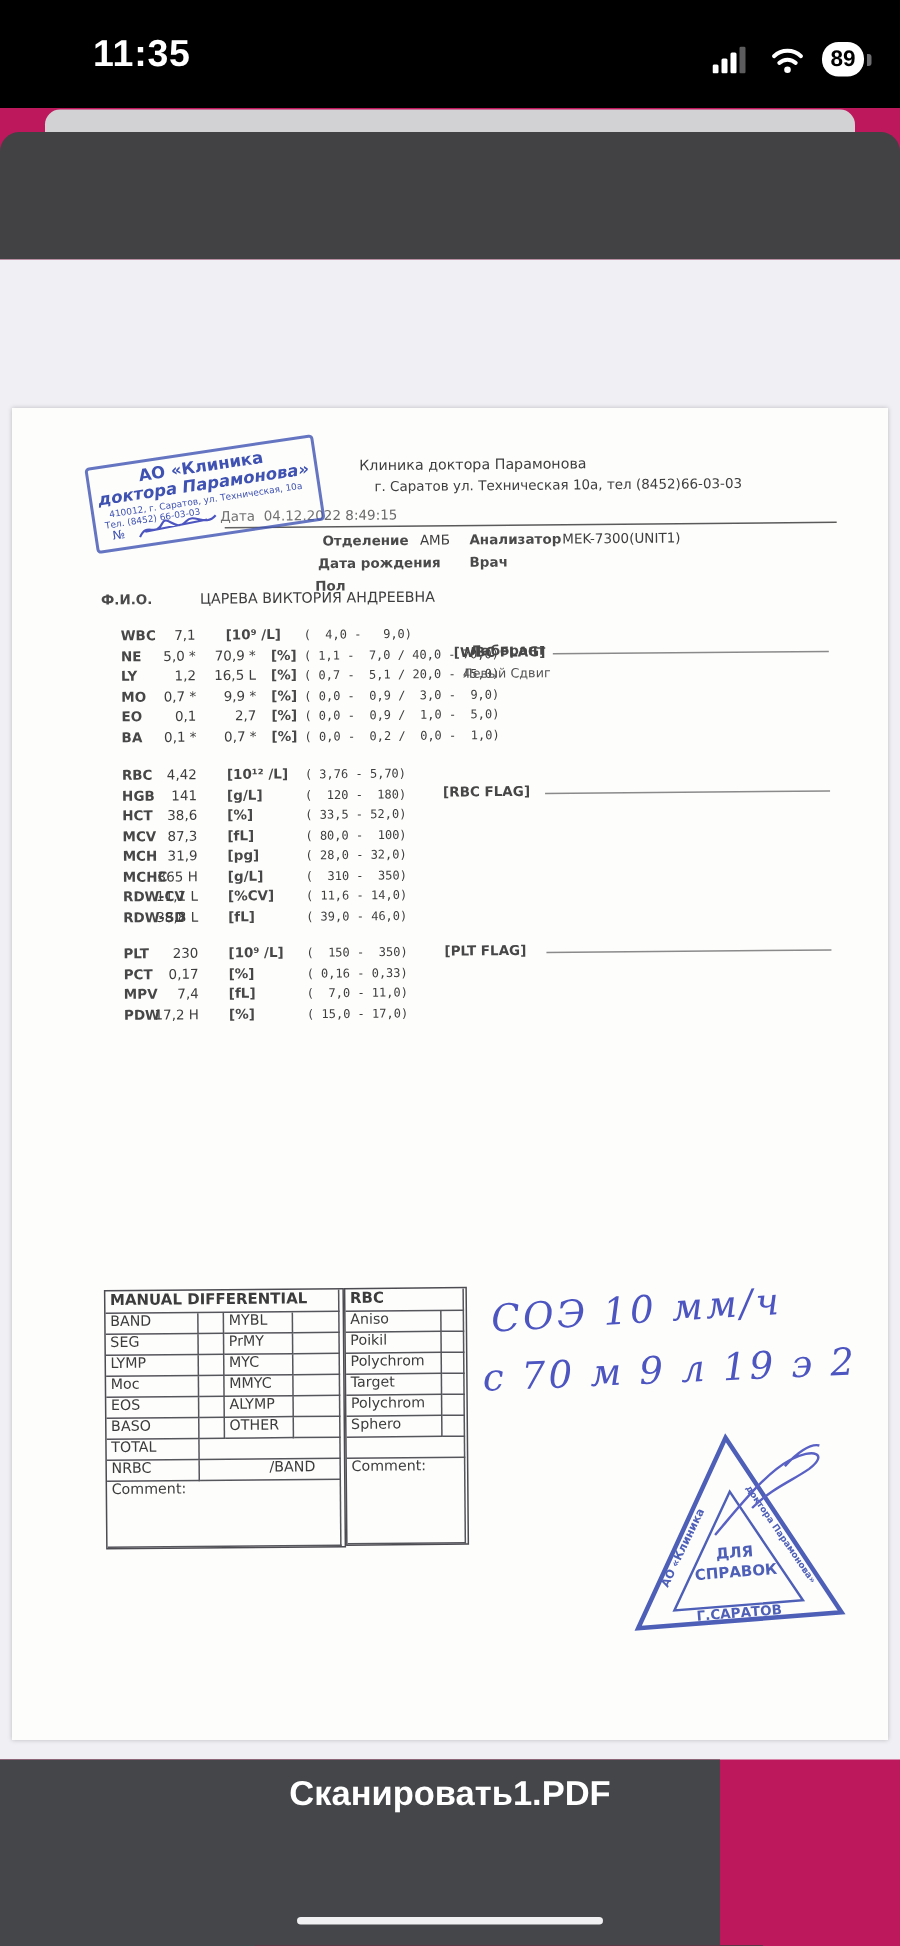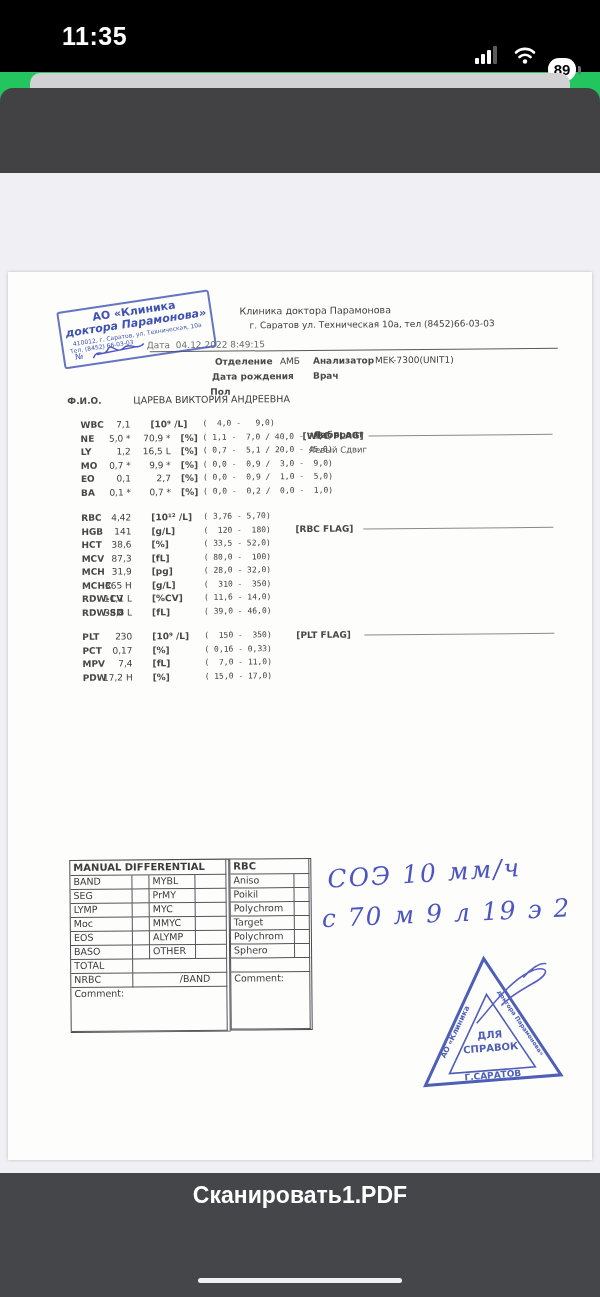--- a/index.html
+++ b/index.html
@@ -1,24 +1,24 @@
 <!DOCTYPE html>
 <html><head>
 <meta charset="utf-8">
 <style>
   html,body{margin:0;padding:0;background:#000;}
   *{box-sizing:border-box;}
-  .screen{position:relative;width:600px;height:1297px;overflow:hidden;background:#22c55e;
+  .screen{position:relative;width:600px;height:1297px;overflow:hidden;background:#be185d;
     font-family:"Liberation Sans",sans-serif;}
   
   .statusbar{position:absolute;left:0;top:0;width:600px;height:72px;background:#000;}
   .time{position:absolute;left:62px;top:22px;color:#fff;font-size:25px;font-weight:700;letter-spacing:.5px;}
   .sicons{position:absolute;right:24px;top:28px;display:flex;align-items:center;gap:10px;}
   .battery{position:relative;width:28px;height:23px;background:#fff;border-radius:11px;
-    display:flex;align-items:center;justify-content:center;color:#000;font-size:15px;font-weight:700;margin-top:30px;}
+    display:flex;align-items:center;justify-content:center;color:#000;font-size:15px;font-weight:700;}
   .batcap{position:absolute;right:-5px;top:8px;width:3px;height:8px;background:#6e6e70;border-radius:0 2px 2px 0;}
   
   .underlay{position:absolute;left:30px;top:73px;width:540px;height:26px;background:#d2d2d5;border-radius:10px 10px 0 0;}
   
   .navsheet{position:absolute;left:0;top:88px;width:600px;height:85px;background:#424245;border-radius:13px 13px 0 0;}
   .navtitle{position:absolute;left:0;top:117px;width:600px;text-align:center;color:#fff;font-size:21px;}
   .navbtn{position:absolute;top:108px;width:44px;height:44px;display:flex;align-items:center;justify-content:center;}
   .closebtn{left:28px;}
   .sharebtn{right:26px;}
   
@@ -62,21 +62,21 @@
   .cell.hd{font-weight:700;font-size:10px;}
   .cell.cmt{font-size:9.5px;}
   
   .hand{position:absolute;color:#4c55c0;font-family:"DejaVu Serif",serif;font-style:italic;
     font-size:25px;letter-spacing:2px;white-space:nowrap;}
   .hw1{left:318px;top:588px;transform:rotate(-3deg);}
   .hw2{left:312px;top:628px;transform:rotate(-2deg);}
   
   .tristamp{position:absolute;left:404px;top:682px;transform:rotate(-4deg);opacity:.92;}
   
-  .bottombar{position:absolute;left:0;top:1173px;width:600px;height:124px;background:#454649;}
+  .bottombar{position:absolute;left:0;top:1173px;width:480px;height:124px;background:#454649;}
   .filename{position:absolute;left:0;top:9px;width:600px;text-align:center;color:#fff;font-size:23px;font-weight:600;}
   .filedate{position:absolute;left:0;top:42px;width:600px;text-align:center;color:#98989d;font-size:17px;}
   .homeind{position:absolute;left:198px;top:1278px;width:204px;height:5px;border-radius:3px;background:#f0f0f2;}
 </style>
 </head>
 <body>
 
 <div class="screen">
 
   <div class="statusbar">

